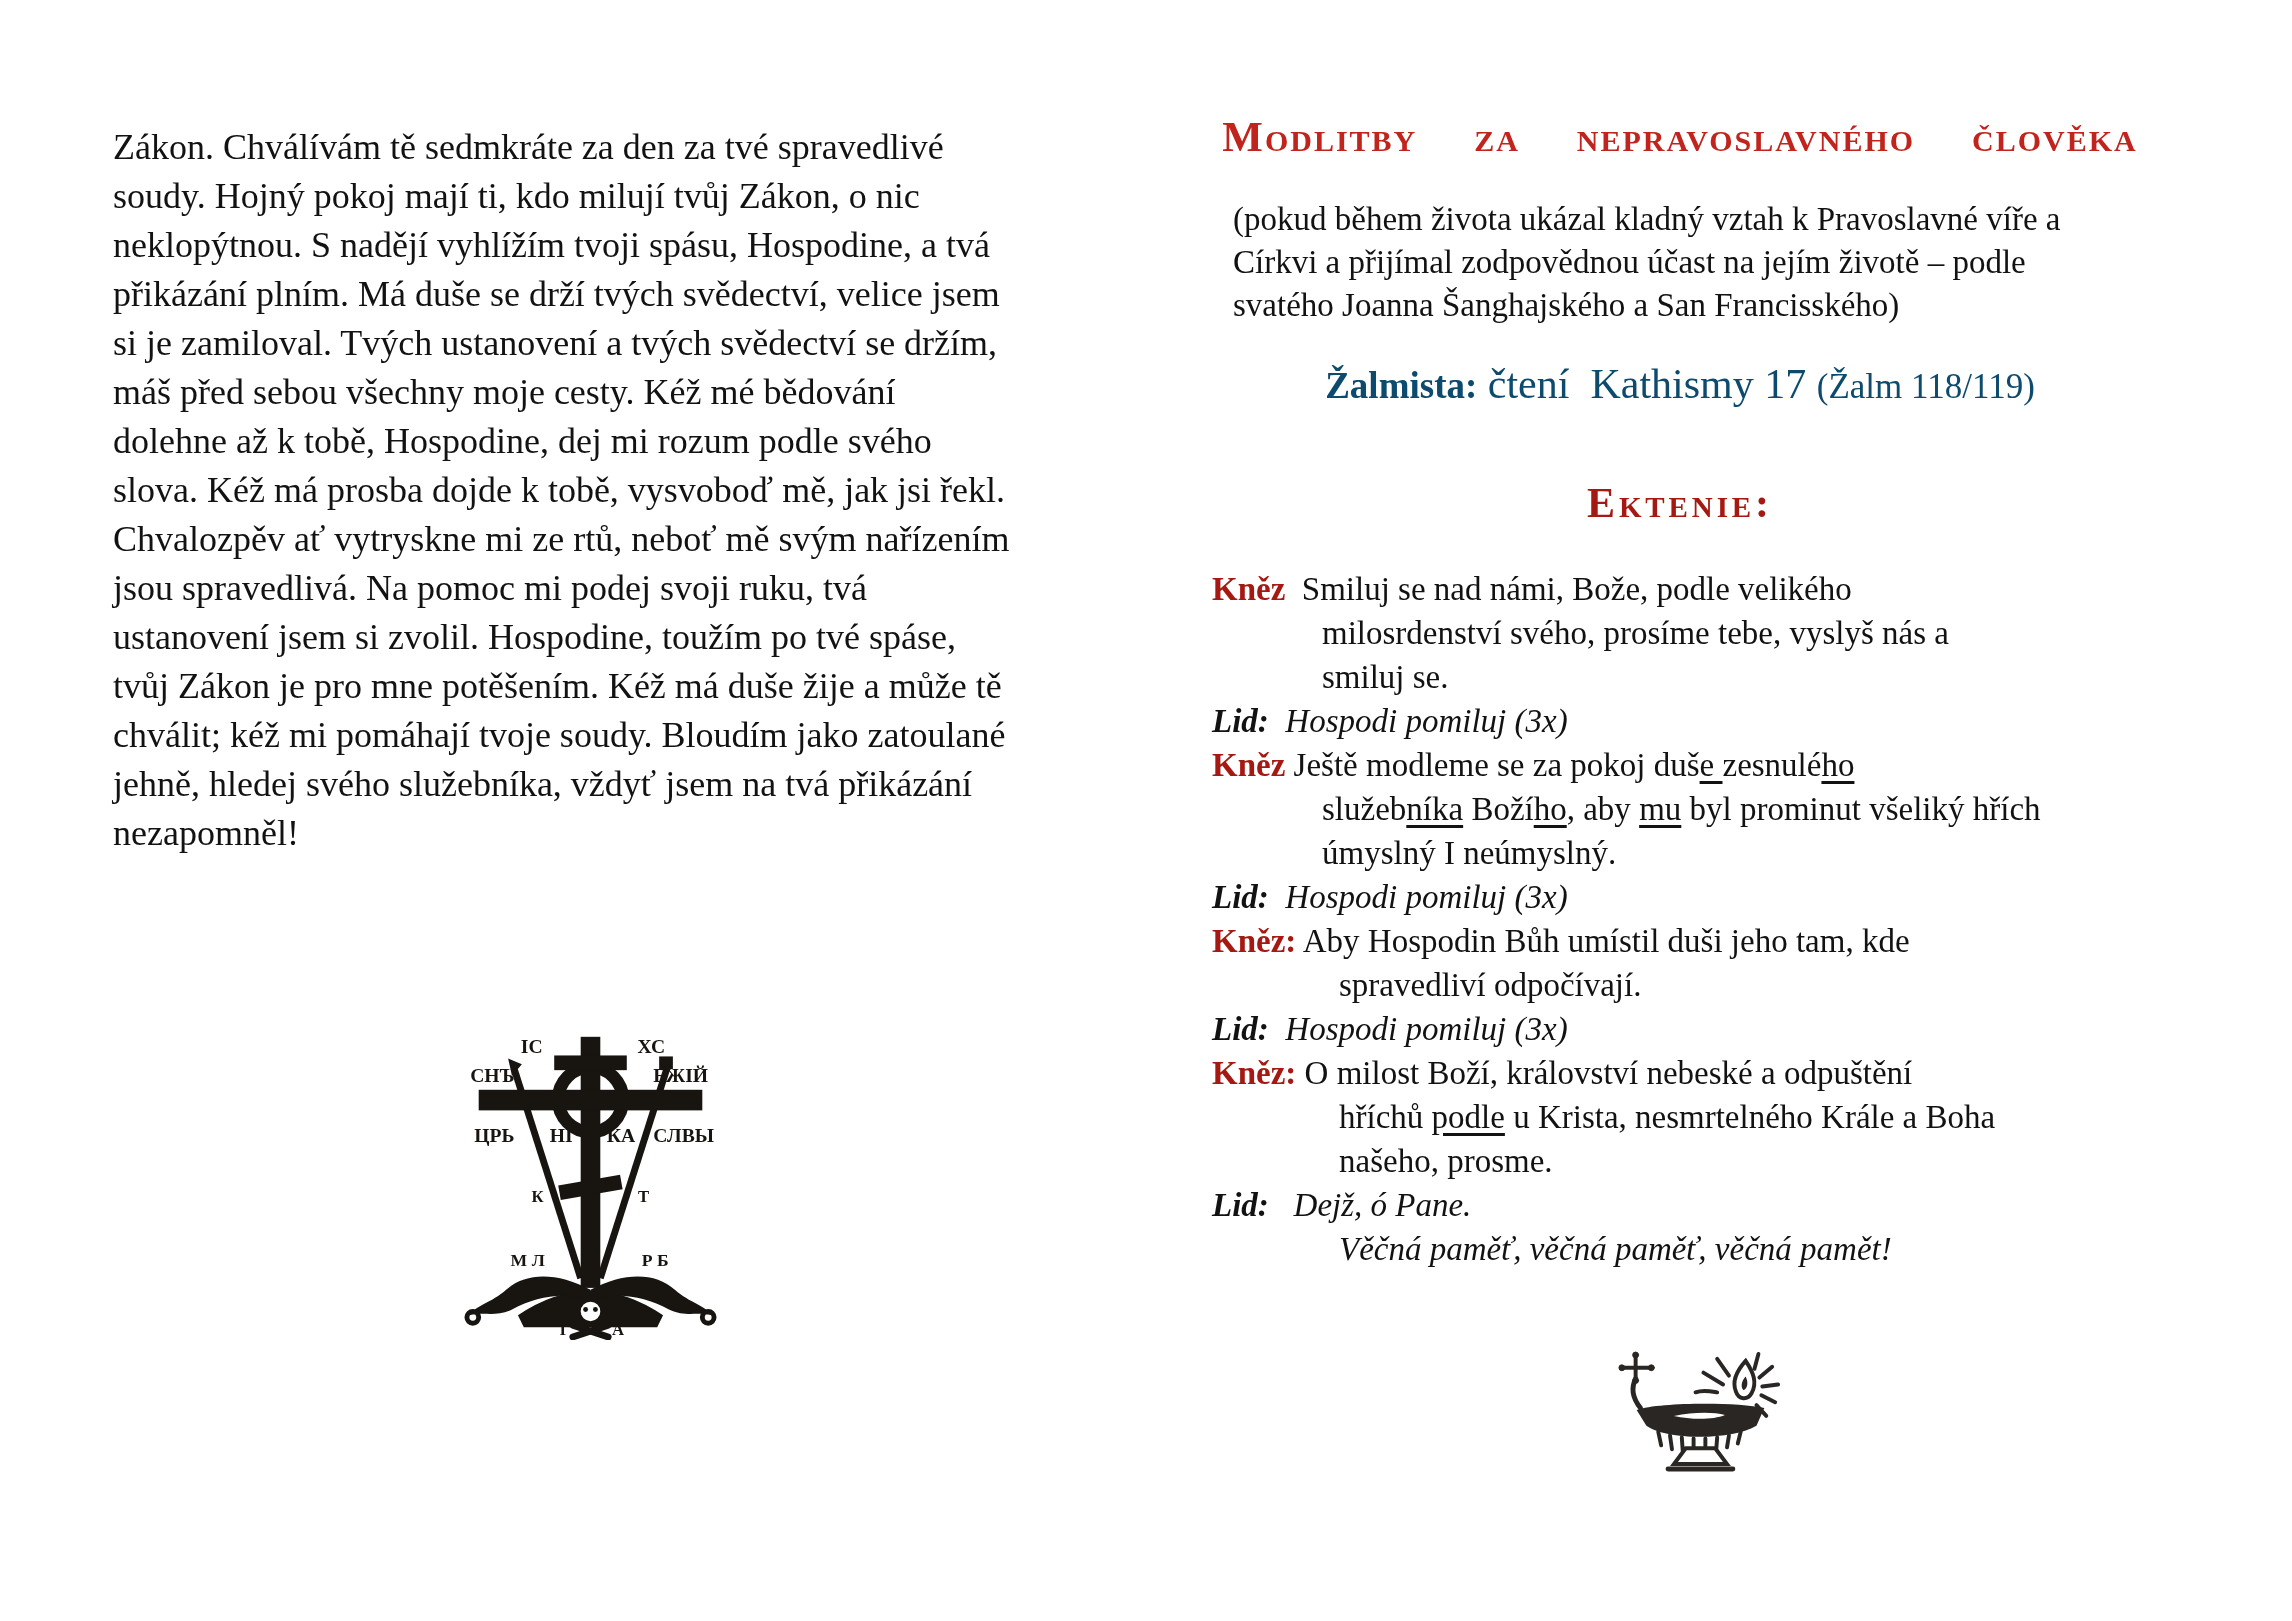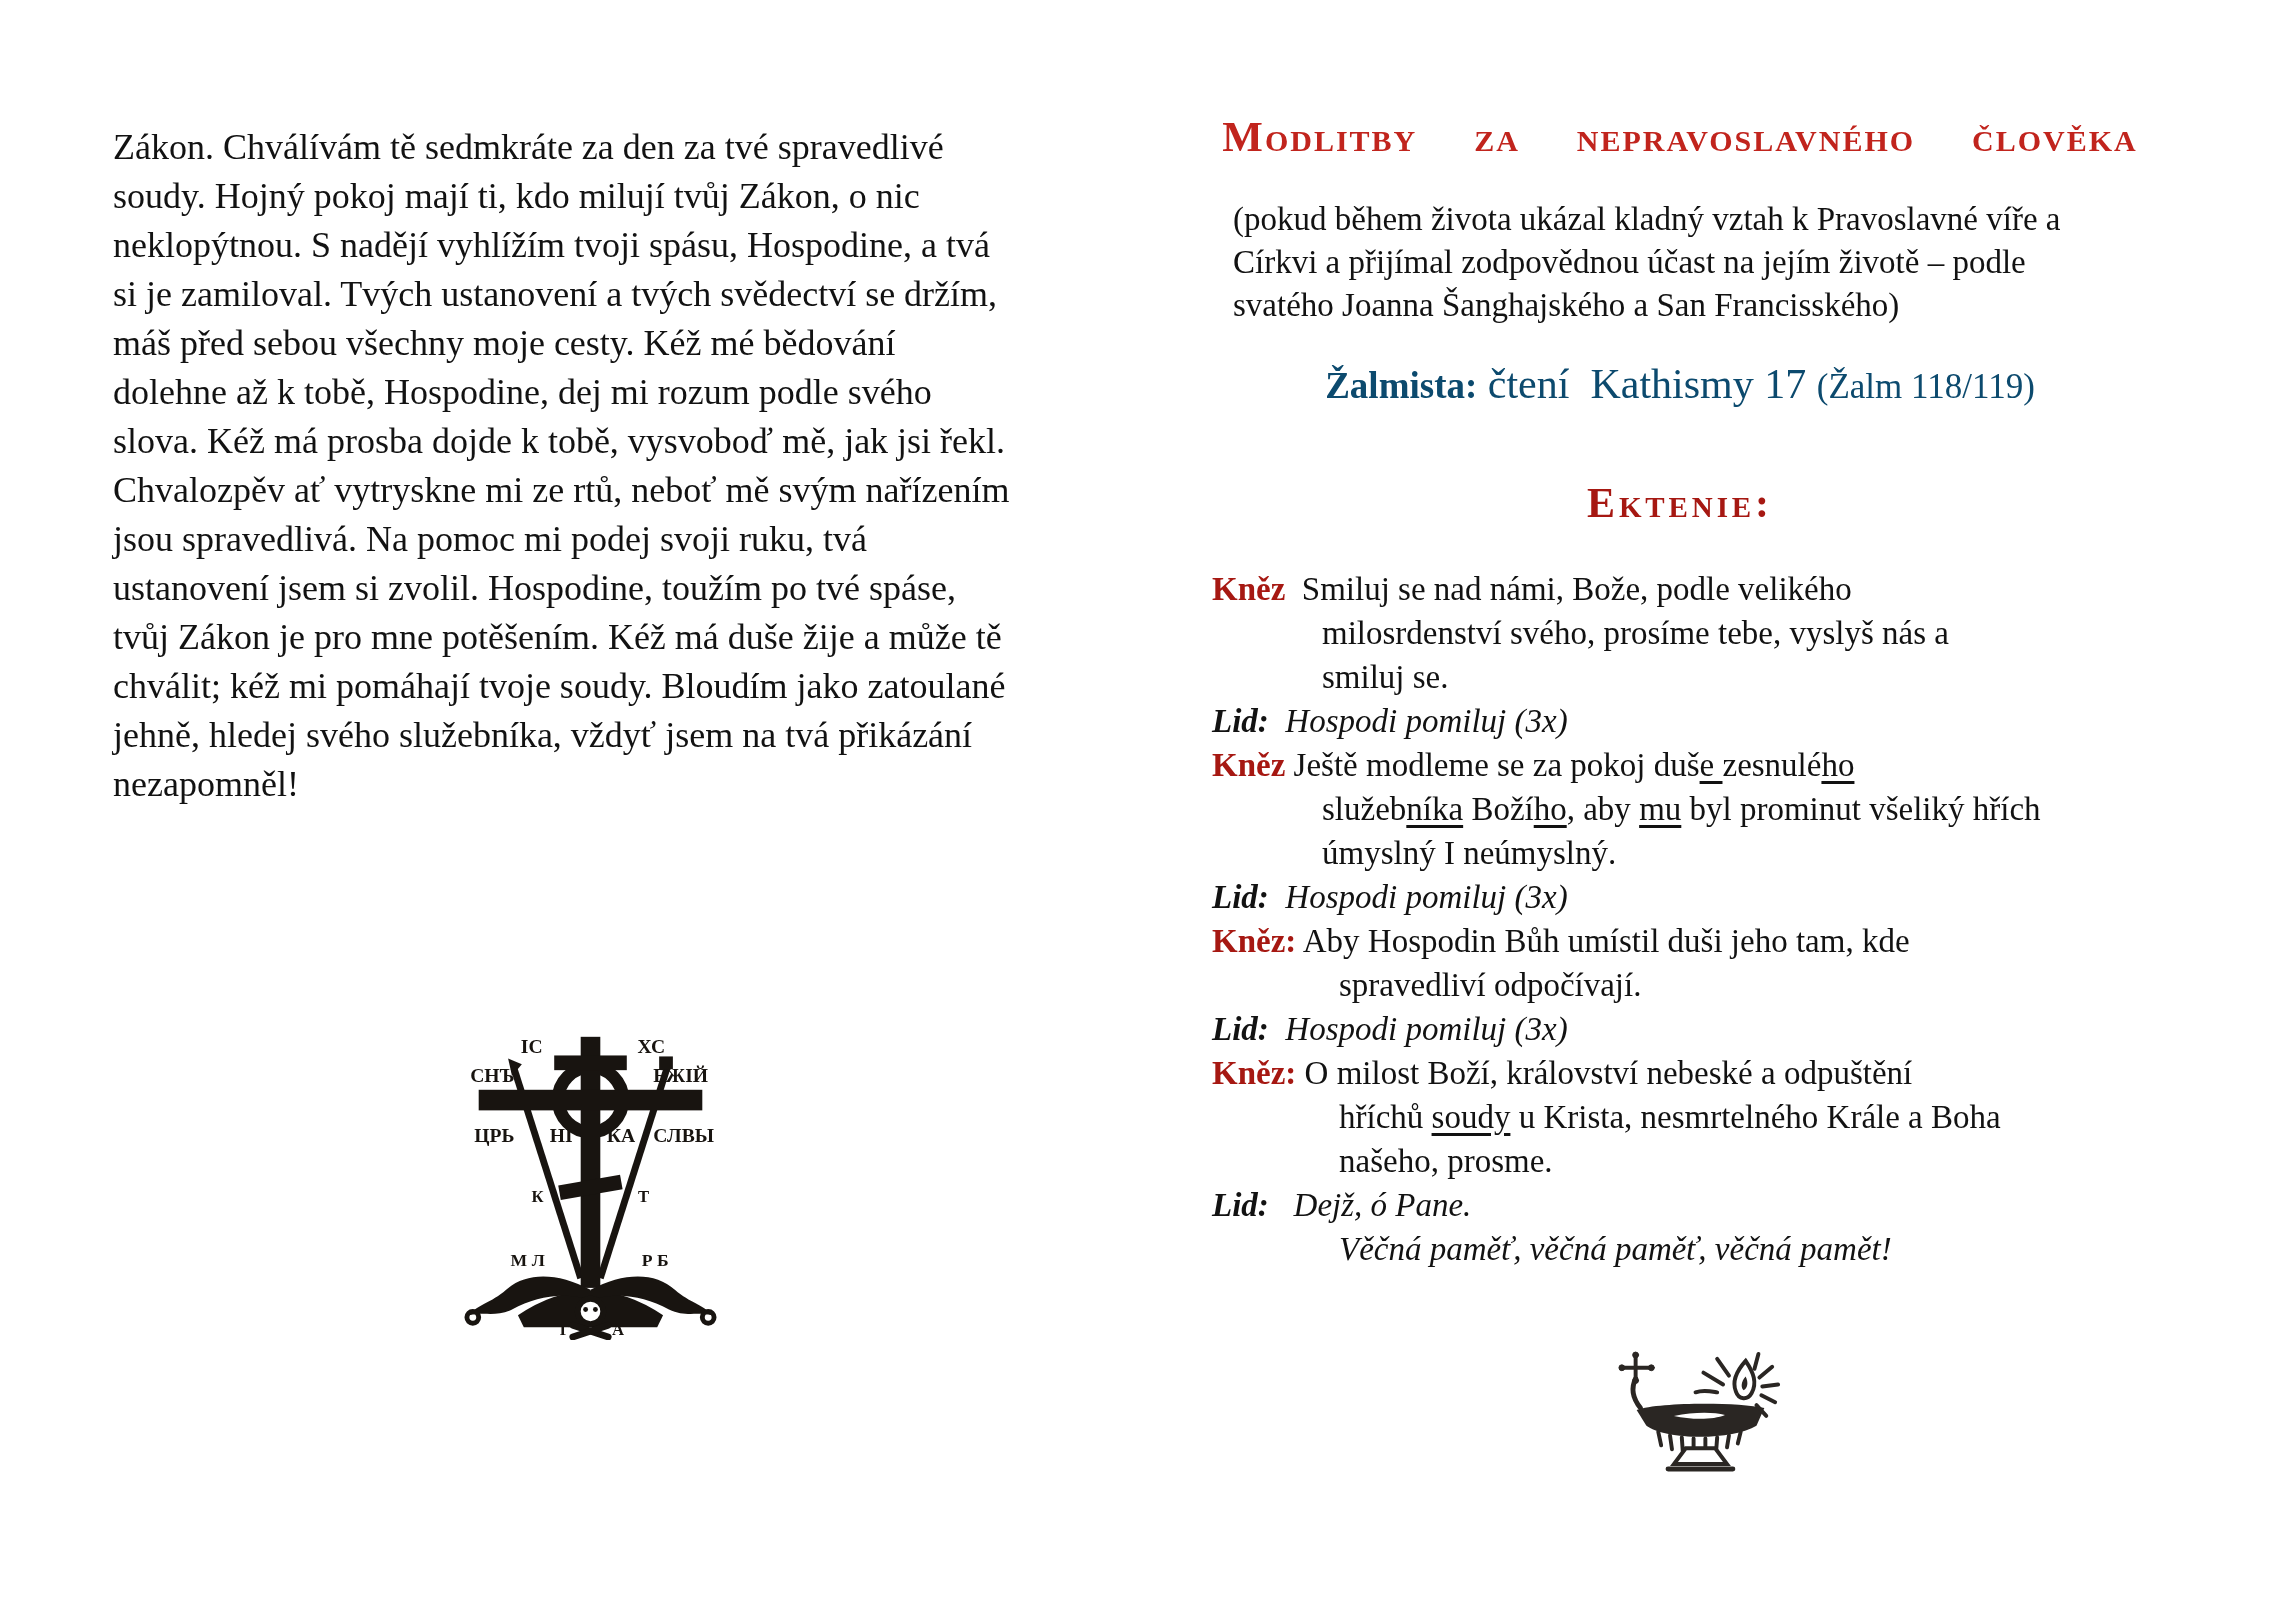--- a/index.html
+++ b/index.html
@@ -53,20 +53,21 @@
 </style>
 </head>
 <body>
 
 <div class="sheet">
 
   <div class="psalm-body">
       <div class="body-line">Zákon. Chválívám tě sedmkráte za den za tvé spravedlivé</div>
       <div class="body-line">soudy. Hojný pokoj mají ti, kdo milují tvůj Zákon, o nic</div>
       <div class="body-line">neklopýtnou. S nadějí vyhlížím tvoji spásu, Hospodine, a tvá</div>
+      <div class="body-line">přikázání plním. Má duše se drží tvých svědectví, velice jsem</div>
       <div class="body-line">si je zamiloval. Tvých ustanovení a tvých svědectví se držím,</div>
       <div class="body-line">máš před sebou všechny moje cesty. Kéž mé bědování</div>
       <div class="body-line">dolehne až k tobě, Hospodine, dej mi rozum podle svého</div>
       <div class="body-line">slova. Kéž má prosba dojde k tobě, vysvoboď mě, jak jsi řekl.</div>
       <div class="body-line">Chvalozpěv ať vytryskne mi ze rtů, neboť mě svým nařízením</div>
       <div class="body-line">jsou spravedlivá. Na pomoc mi podej svoji ruku, tvá</div>
       <div class="body-line">ustanovení jsem si zvolil. Hospodine, toužím po tvé spáse,</div>
       <div class="body-line">tvůj Zákon je pro mne potěšením. Kéž má duše žije a může tě</div>
       <div class="body-line">chválit; kéž mi pomáhají tvoje soudy. Bloudím jako zatoulané</div>
       <div class="body-line">jehně, hledej svého služebníka, vždyť jsem na tvá přikázání</div>
@@ -135,21 +136,21 @@
       <div class="dlg-line ind-1"><span class="seg-plain">smiluj se.</span></div>
       <div class="dlg-line"><span class="seg-people">Lid:</span><span class="seg-italic">  Hospodi pomiluj (3x)</span></div>
       <div class="dlg-line"><span class="seg-priest" style="color: rgb(166, 24, 18);">Kněz</span><span class="seg-plain"> Ještě modleme se za pokoj duš</span><span class="seg-u">e </span><span class="seg-plain">zesnulé</span><span class="seg-u">ho</span></div>
       <div class="dlg-line ind-1"><span class="seg-plain">služeb</span><span class="seg-u">níka</span><span class="seg-plain"> Boží</span><span class="seg-u">ho</span><span class="seg-plain">, aby </span><span class="seg-u">mu</span><span class="seg-plain"> byl prominut všeliký hřích</span></div>
       <div class="dlg-line ind-1"><span class="seg-plain">úmyslný I neúmyslný.</span></div>
       <div class="dlg-line"><span class="seg-people">Lid:</span><span class="seg-italic">  Hospodi pomiluj (3x)</span></div>
       <div class="dlg-line"><span class="seg-priest" style="color: rgb(166, 24, 18);">Kněz:</span><span class="seg-plain"> Aby Hospodin Bůh umístil duši jeho tam, kde</span></div>
       <div class="dlg-line ind-2"><span class="seg-plain">spravedliví odpočívají.</span></div>
       <div class="dlg-line"><span class="seg-people">Lid:</span><span class="seg-italic">  Hospodi pomiluj (3x)</span></div>
       <div class="dlg-line"><span class="seg-priest" style="color: rgb(166, 24, 18);">Kněz:</span><span class="seg-plain"> O milost Boží, království nebeské a odpuštění</span></div>
-      <div class="dlg-line ind-2"><span class="seg-plain">hříchů </span><span class="seg-u">soudy</span><span class="seg-plain"> u Krista, nesmrtelného Krále a Boha</span></div>
+      <div class="dlg-line ind-2"><span class="seg-plain">hříchů </span><span class="seg-u">podle</span><span class="seg-plain"> u Krista, nesmrtelného Krále a Boha</span></div>
       <div class="dlg-line ind-2"><span class="seg-plain">našeho, prosme.</span></div>
       <div class="dlg-line"><span class="seg-people">Lid:</span><span class="seg-italic">   Dejž, ó Pane.</span></div>
       <div class="dlg-line ind-2"><span class="seg-italic">Věčná paměť, věčná paměť, věčná pamět!</span></div>
     </div>
 
   <svg class="lamp-figure" width="167" height="123" viewBox="0 0 170 125" xmlns="http://www.w3.org/2000/svg">
     <g stroke="#2a2623" fill="none" stroke-linecap="round">
 
       <path d="M 26 60 C 18 50 16 40 21 30" stroke-width="5"></path>
       <line x1="21" y1="6" x2="21" y2="32" stroke-width="4"></line>

